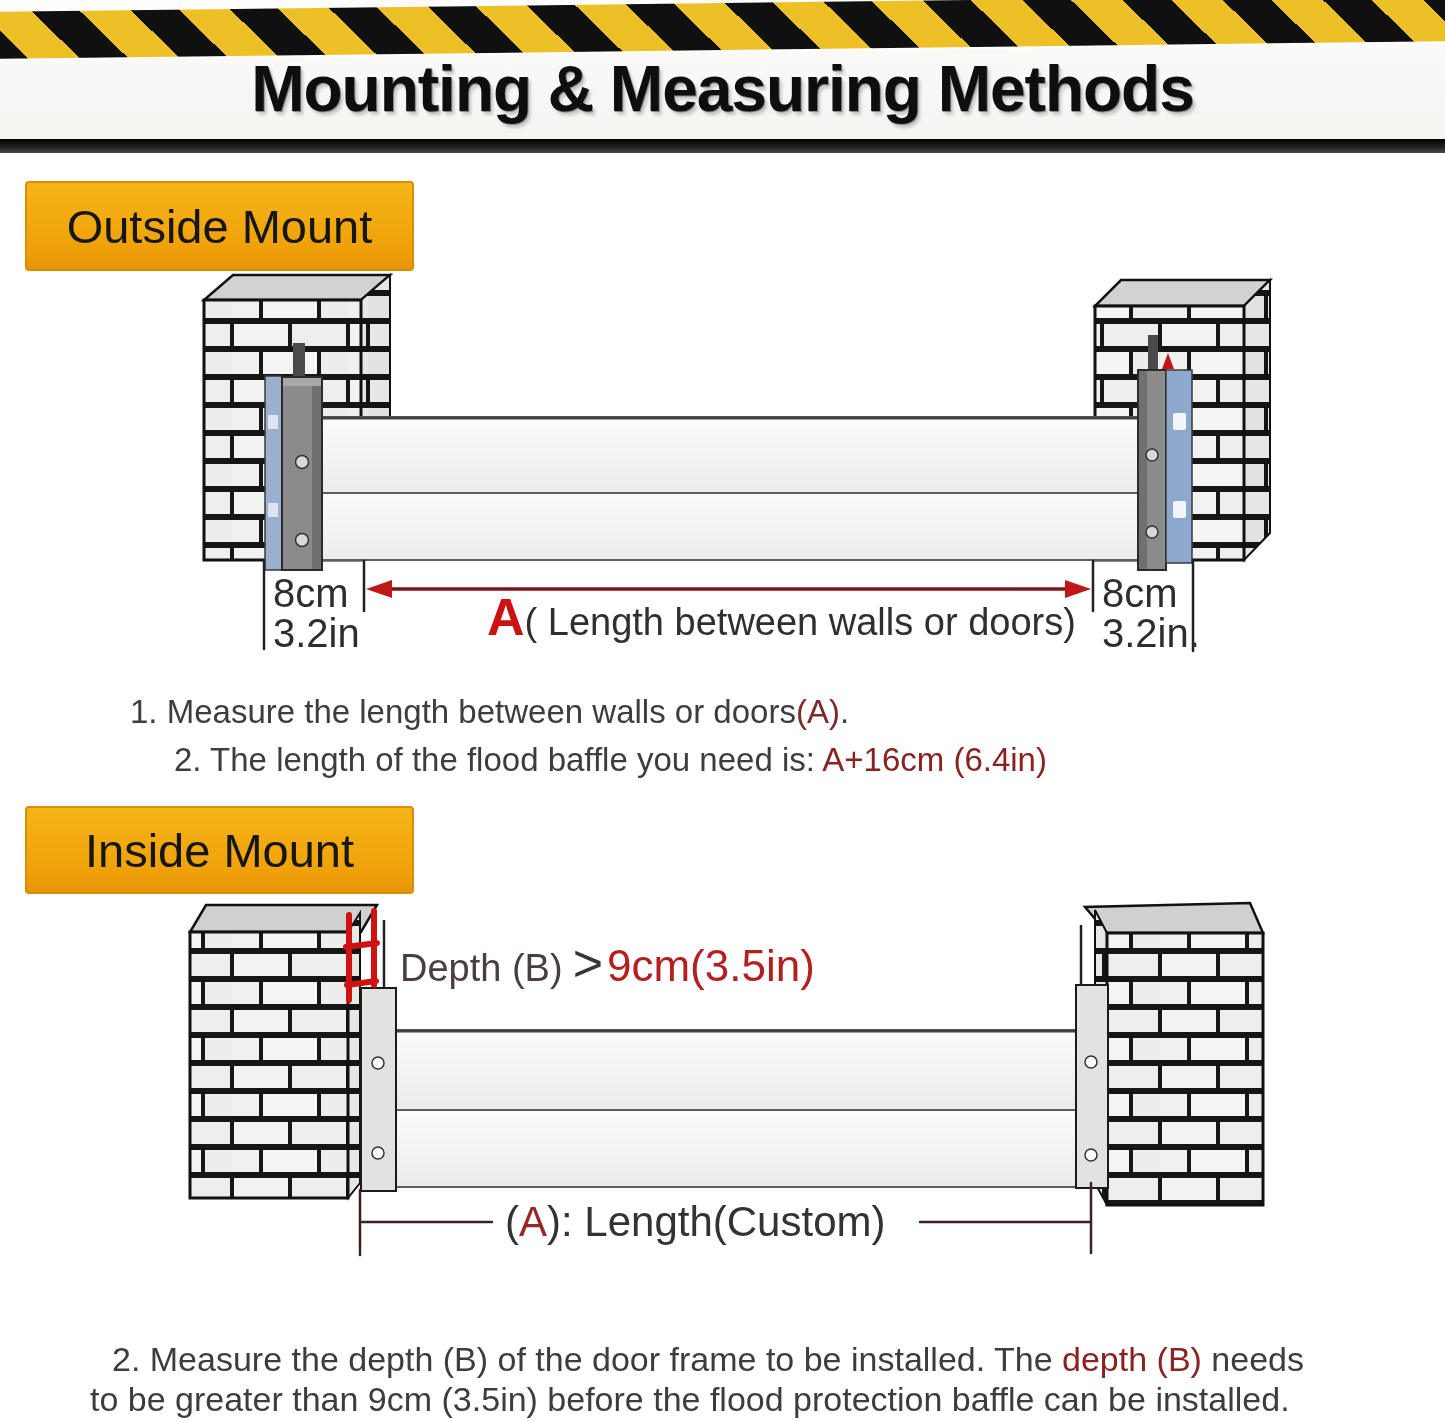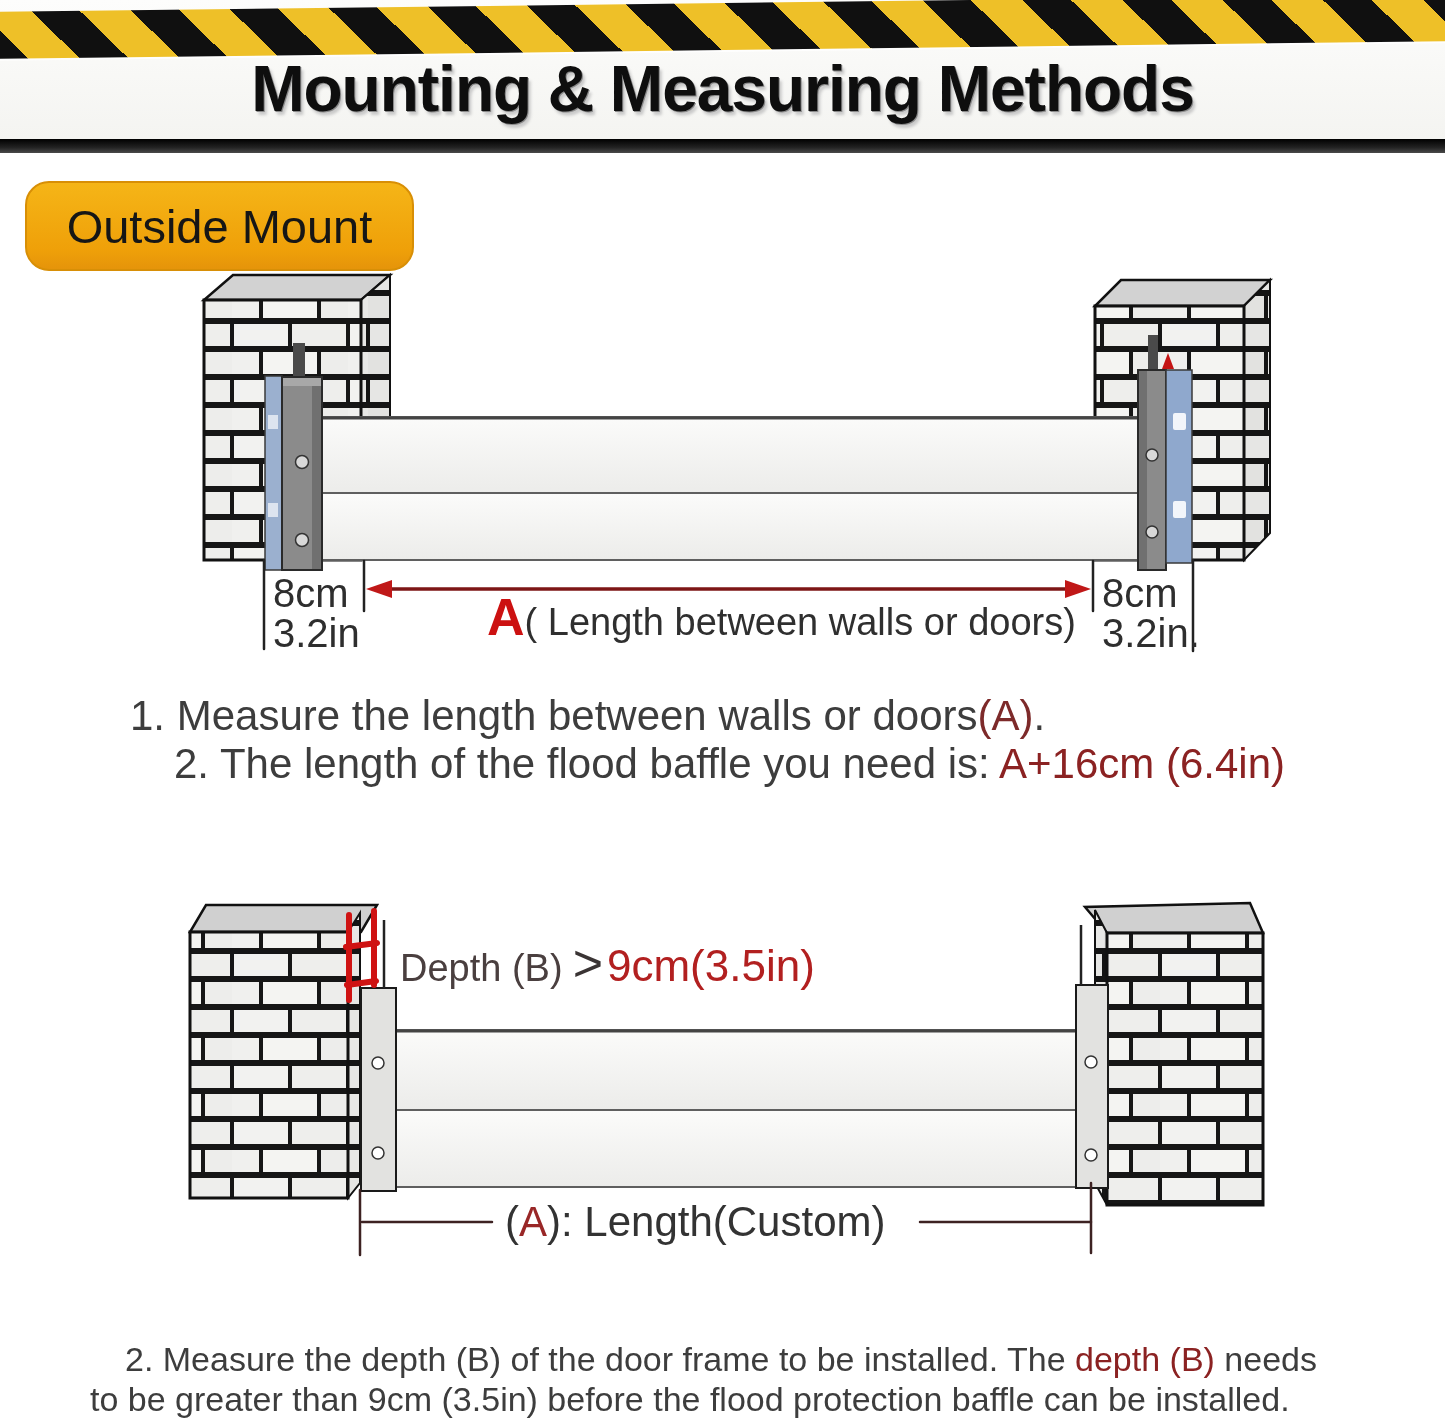--- a/index.html
+++ b/index.html
@@ -12,29 +12,29 @@
   .stripes{position:absolute;left:-20px;top:3px;width:1490px;height:47px;
            background:repeating-linear-gradient(45deg,#101010 0 34px,#eec028 34px 70px);
            transform:rotate(-0.7deg);box-shadow:0 2px 0 rgba(255,255,255,.8);}
   .page-title{position:absolute;left:0;top:52px;width:1445px;text-align:center;
               font-size:64px;font-weight:800;letter-spacing:-1px;color:#0e0e0e;
               text-shadow:1px 1px 0 #8a8a8a,3px 4px 3px #c9c9c9;}
   .divider{position:absolute;left:0;top:139px;width:1445px;height:14px;
            background:linear-gradient(180deg,#000 0%,#222 60%,#4a4a4a 100%);}
 
   
-  .section-label{position:absolute;left:25px;width:385px;height:86px;border-radius:24px;
+  .section-label{position:absolute;left:25px;width:385px;height:86px;border-radius:4px;
                  background:linear-gradient(180deg,#f5b517 0%,#efa009 78%,#e5940a 100%);
                  border:2px solid #d88f06;display:flex;align-items:center;justify-content:center;
                  font-size:47px;color:#161616;}
   #label-outside{top:181px;}
   #label-inside{top:806px;height:84px;}
 
   
-  .instr{position:absolute;color:#3d3d3d;font-size:42px;line-height:1.0;white-space:nowrap;}
+  .instr{position:absolute;color:#3d3d3d;font-size:33px;line-height:1.0;white-space:nowrap;}
   .red-text{color:#8b2222;}
   .maroon-text{color:#7d2a2a;}
 
   svg{position:absolute;left:0;}
   text{font-family:"Liberation Sans",sans-serif;}
 </style>
 </head>
 <body>
 
 <div id="page">
@@ -129,20 +129,21 @@
     </g>
   </svg>
 
   <div class="instr" style="left:130px;top:695px;">
     <span>1. Measure the length between walls or doors</span><span class="maroon-text">(A)</span><span>.</span>
   </div>
   <div class="instr" style="left:130px;top:743px;margin-left:44px;">
     <span>2. The length of the flood baffle you need is: </span><span class="red-text">A+16cm (6.4in)</span>
   </div>
 
+  <div class="section-label" id="label-inside">Inside Mount</div>
 
   <svg style="top:895px" width="1445" height="370" viewBox="0 0 1445 370">
 
     <g>
       <polygon points="190,37 361,37 377,10 206,10" fill="#d0d0d0" stroke="#111" stroke-width="2.5"></polygon>
       <polygon points="348,37 360,18 360,288 348,303" fill="url(#brickS)" stroke="#111" stroke-width="2"></polygon>
       <rect x="190" y="37" width="158" height="266" fill="url(#brickF)" stroke="#111" stroke-width="3"></rect>
     </g>
 
     <g>
@@ -186,20 +187,20 @@
       <line x1="360" y1="295" x2="360" y2="360"></line>
       <line x1="362" y1="327" x2="492" y2="327"></line>
       <line x1="920" y1="327" x2="1091" y2="327"></line>
       <line x1="1091" y1="288" x2="1091" y2="358"></line>
     </g>
     <text x="505" y="341">
       <tspan font-size="42" fill="#333">(</tspan><tspan font-size="42" fill="#992727">A</tspan><tspan font-size="42" fill="#333">): Length(Custom)</tspan>
     </text>
   </svg>
 
-  <div class="instr" style="left:125px;top:1342px;font-size:34px;">
+  <div class="instr" style="left:112px;top:1342px;font-size:34px;">
     <span>2. Measure the depth (B) of the door frame to be installed. The </span><span class="red-text">depth (B)</span><span> needs</span>
   </div>
   <div class="instr" style="left:90px;top:1382px;font-size:34px;text-align:center;">
     <span>to be greater than 9cm (3.5in) before the flood protection baffle can be installed.</span>
   </div>
 
 </div>
 
 </body></html>

